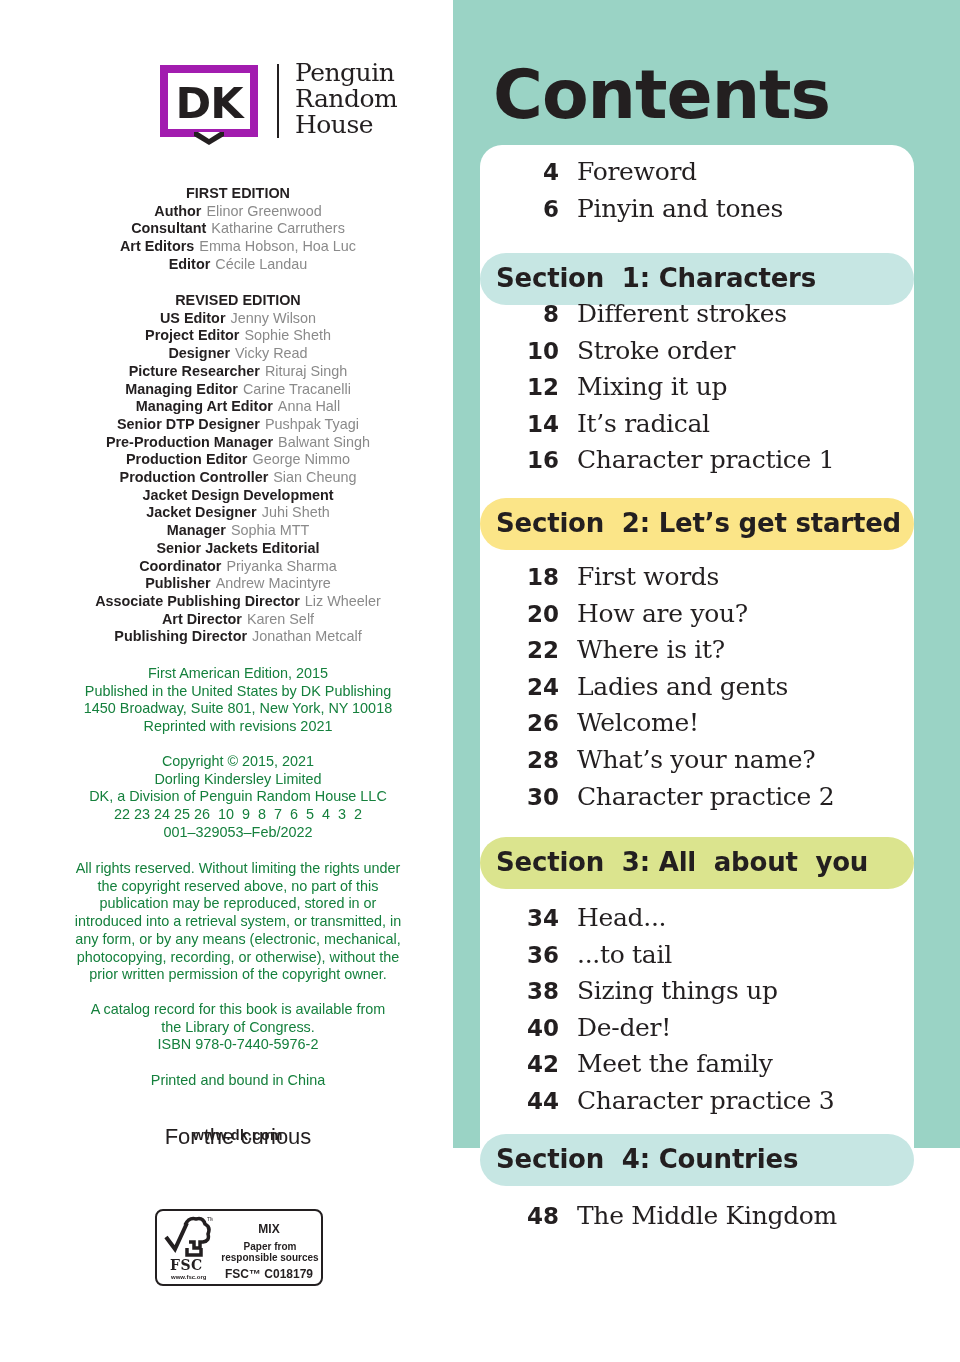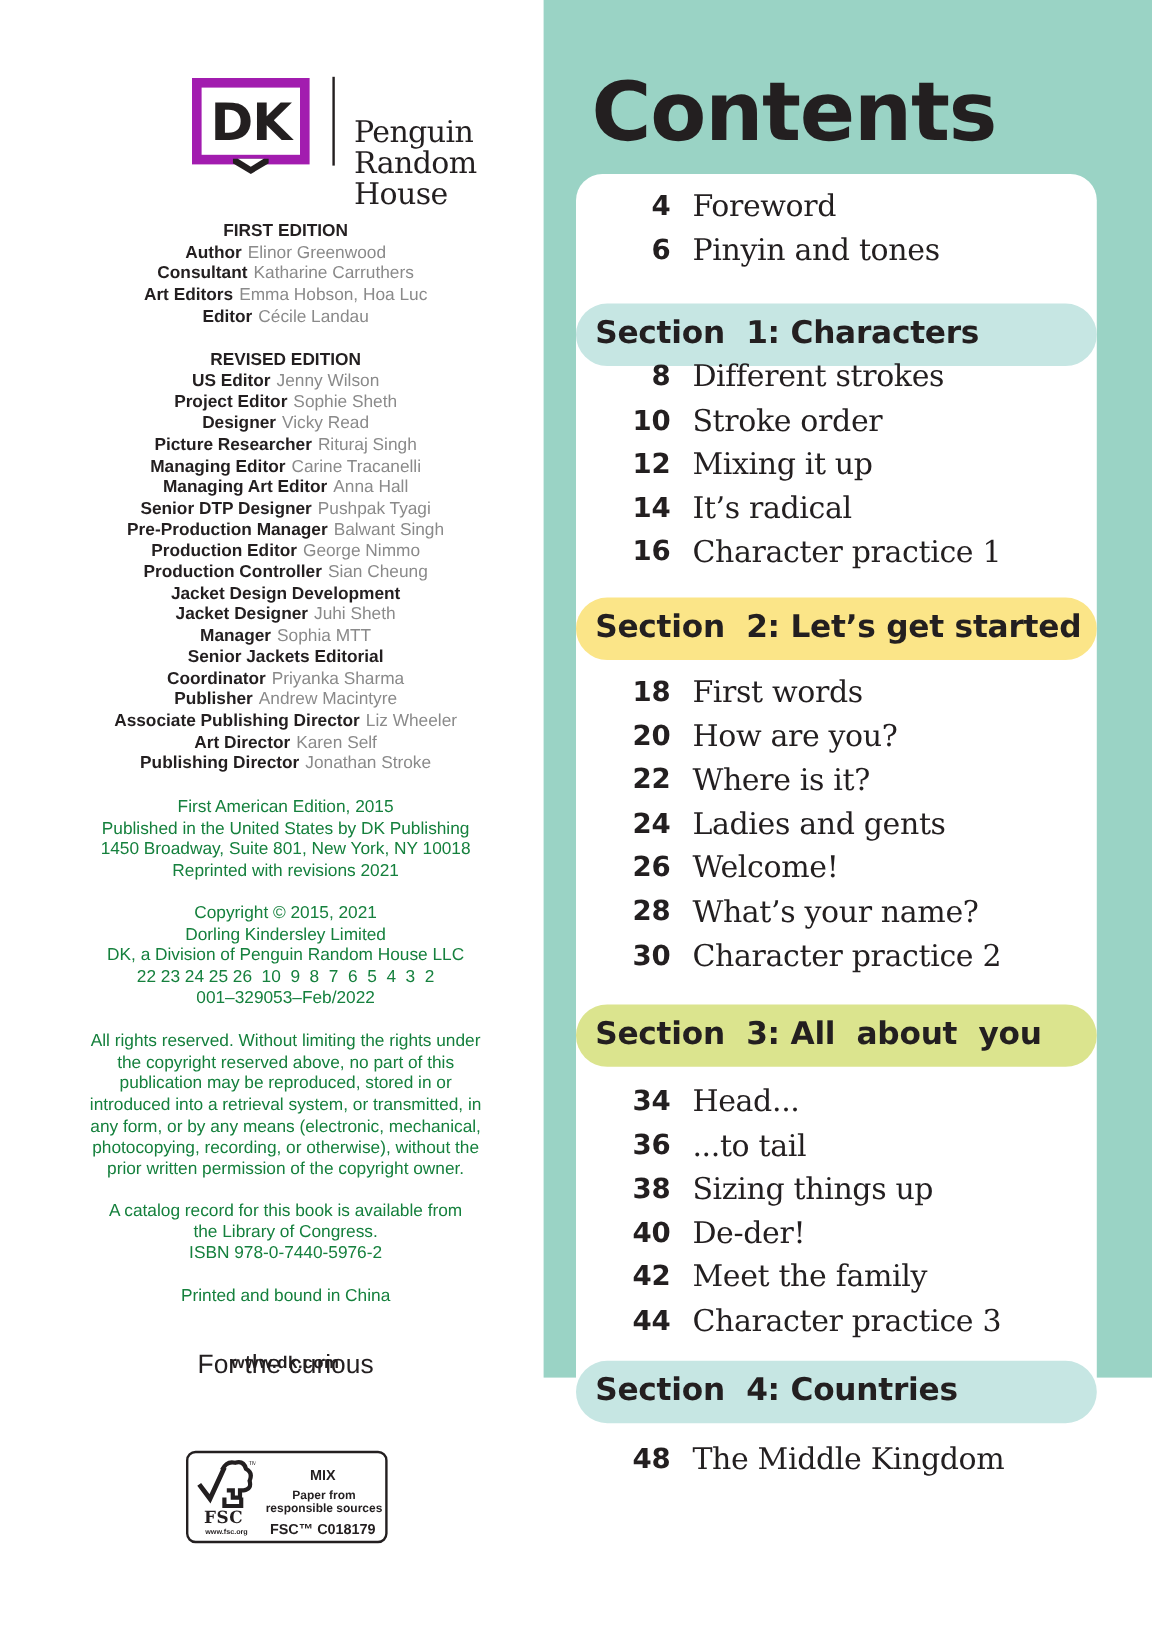--- a/index.html
+++ b/index.html
@@ -6,21 +6,21 @@
   html, body { width: 960px; height: 1362px; overflow: hidden; background: #ffffff; }
   body { position: relative; font-family: "Liberation Sans", sans-serif; color: #231f20; }
 
   
   .left { position: absolute; left: 0; top: 0; width: 453px; height: 1362px; background: #ffffff; }
   .logo { position: absolute; left: 160px; top: 62px; width: 250px; height: 86px; }
   .dk-box { position: absolute; left: 0; top: 3px; width: 98px; height: 72px; border: 8px solid #a21caf; background: #fff; }
   .dk-box .dk { position: absolute; left: 0; right: 0; top: 6px; text-align: center; font-family: "DejaVu Sans", sans-serif; font-weight: bold; font-size: 43px; letter-spacing: -1px; color: #231f20; line-height: 48px; }
   .dk-notch { position: absolute; left: 34px; top: 70px; width: 30px; height: 14px; }
   .logo-divider { position: absolute; left: 117px; top: 2px; width: 2px; height: 74px; background: #231f20; }
-  .prh { position: absolute; left: 135px; top: -2px; font-family: "DejaVu Serif", serif; font-size: 25px; line-height: 25px; color: #231f20; letter-spacing: -0.5px; margin-top: 37px; }
+  .prh { position: absolute; left: 135px; top: -2px; font-family: "DejaVu Serif", serif; font-size: 25px; line-height: 25px; color: #231f20; letter-spacing: -0.5px; }
   .prh div { height: 26px; }
 
   .credits { position: absolute; left: 0; width: 476px; text-align: center; font-size: 14.4px; line-height: 17.7px; }
   .credits .head { font-weight: bold; color: #231f20; }
   .credits .role { font-weight: bold; color: #231f20; }
   .credits .name { color: #8a8a8a; margin-left: 5px; }
   .first { top: 185px; }
   .revised { top: 292px; }
 
   .imprint { position: absolute; left: 0; width: 476px; text-align: center; font-size: 14.4px; line-height: 17.7px; color: #15803d; }
@@ -95,21 +95,21 @@
     <div><span class="role">Production Editor</span><span class="name">George Nimmo</span></div>
     <div><span class="role">Production Controller</span><span class="name">Sian Cheung</span></div>
     <div><span class="role">Jacket Design Development</span></div>
     <div><span class="role">Jacket Designer</span><span class="name">Juhi Sheth</span></div>
     <div><span class="role">Manager</span><span class="name">Sophia MTT</span></div>
     <div><span class="role">Senior Jackets Editorial</span></div>
     <div><span class="role">Coordinator</span><span class="name">Priyanka Sharma</span></div>
     <div><span class="role">Publisher</span><span class="name">Andrew Macintyre</span></div>
     <div><span class="role">Associate Publishing Director</span><span class="name">Liz Wheeler</span></div>
     <div><span class="role">Art Director</span><span class="name">Karen Self</span></div>
-    <div><span class="role">Publishing Director</span><span class="name">Jonathan Stroke</span></div>
+    <div><span class="role">Publishing Director</span><span class="name">Jonathan Metcalf</span></div>
   </div>
 
   <div class="imprint imprint1">
     <div>First American Edition, 2015</div>
     <div>Published in the United States by DK Publishing</div>
     <div>1450 Broadway, Suite 801, New York, NY 10018</div>
     <div>Reprinted with revisions 2021</div>
   </div>
 
   <div class="imprint imprint2">

